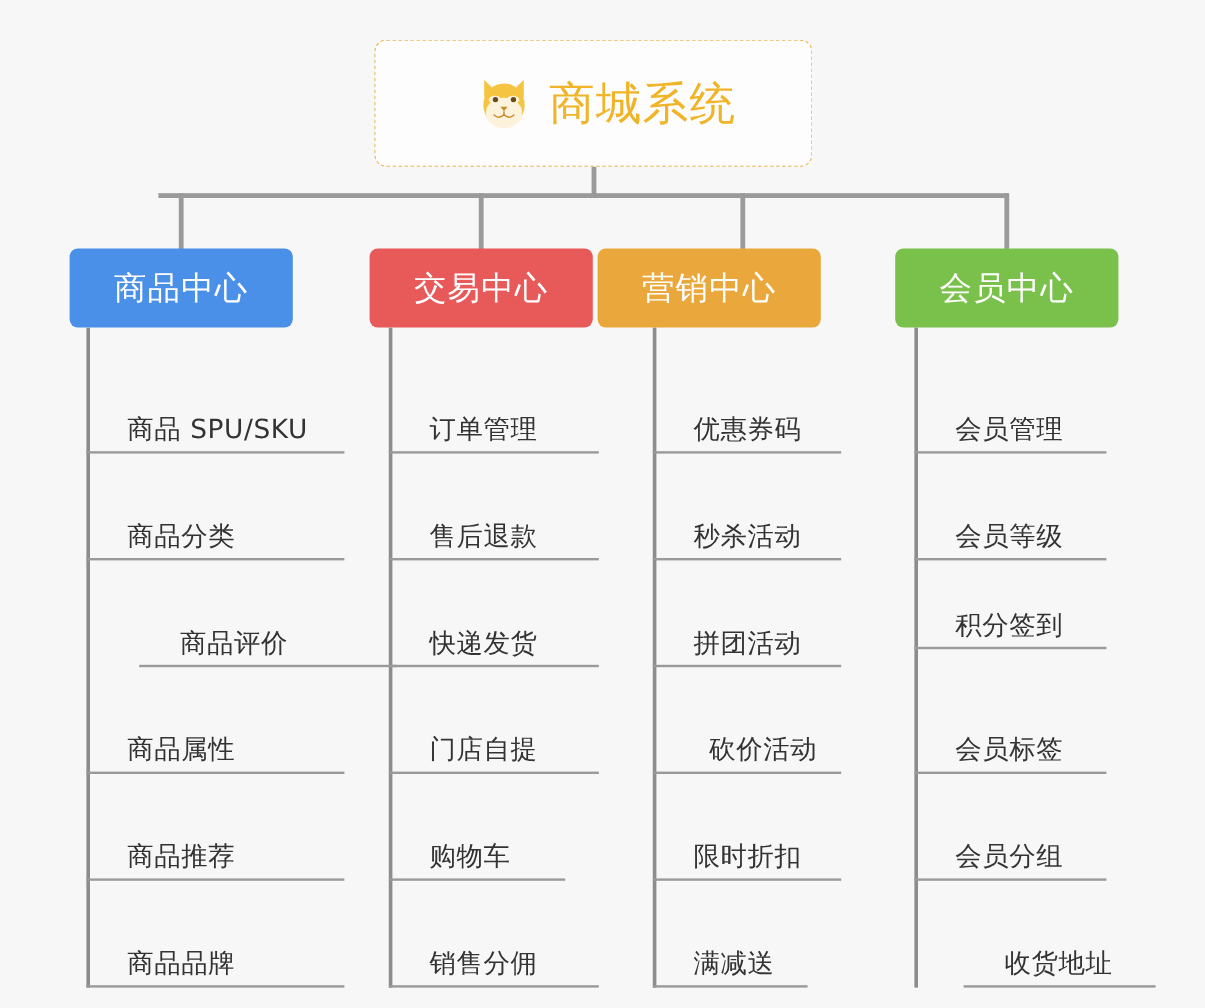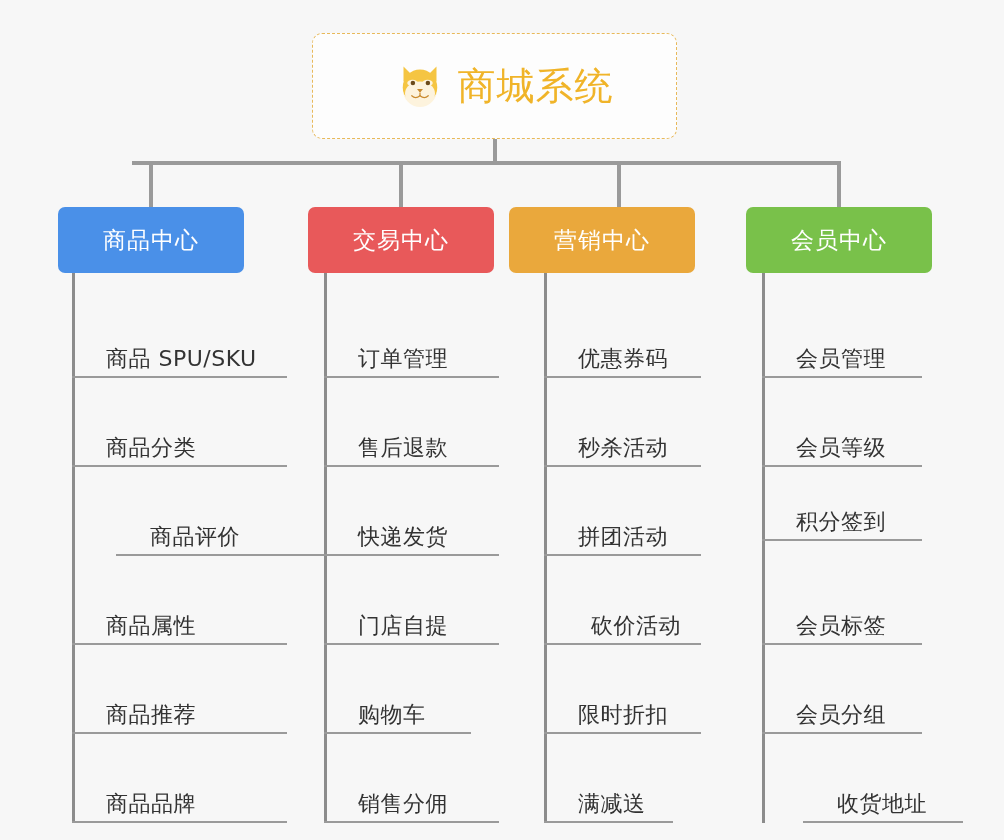--- a/index.html
+++ b/index.html
@@ -79,21 +79,21 @@
   .cat-box {
     position: absolute;
     top: 207px;
     width: 186px;
     height: 66px;
     border-radius: 7px;
     display: flex;
     align-items: center;
     justify-content: center;
     color: #ffffff;
-    font-size: 23px;
+    font-size: 27px;
     letter-spacing: 1px;
     box-sizing: border-box;
   }
 
   
   .branch {
     position: absolute;
     top: 273px;
   }
   .spine {
@@ -195,21 +195,21 @@
           <span class="leaf-label">门店自提</span>
         </div>
         <div class="leaf" style="top: 461px; width: 175px;">
           <span class="leaf-label">销售分佣</span>
         </div>
         <div class="leaf" style="top: 372px; width: 147px;">
           <span class="leaf-label">购物车</span>
         </div>
       </div>
       <div class="conn conn-v-drop" style="left: 617px;"></div>
-      <div class="cat-box" style="left: 509px; background: rgb(234, 168, 60);">
+      <div class="cat-box" style="left: 498px; background: rgb(234, 168, 60);">
         <span>营销中心</span>
       </div>
       <div class="branch" style="left: 544px; width: 197px; height: 552px;">
         <div class="spine" style="height: 550px;"></div>
         <div class="leaf" style="top: 16px; width: 157px;">
           <span class="leaf-label">优惠券码</span>
         </div>
         <div class="leaf" style="top: 105px; width: 157px;">
           <span class="leaf-label">秒杀活动</span>
         </div>

